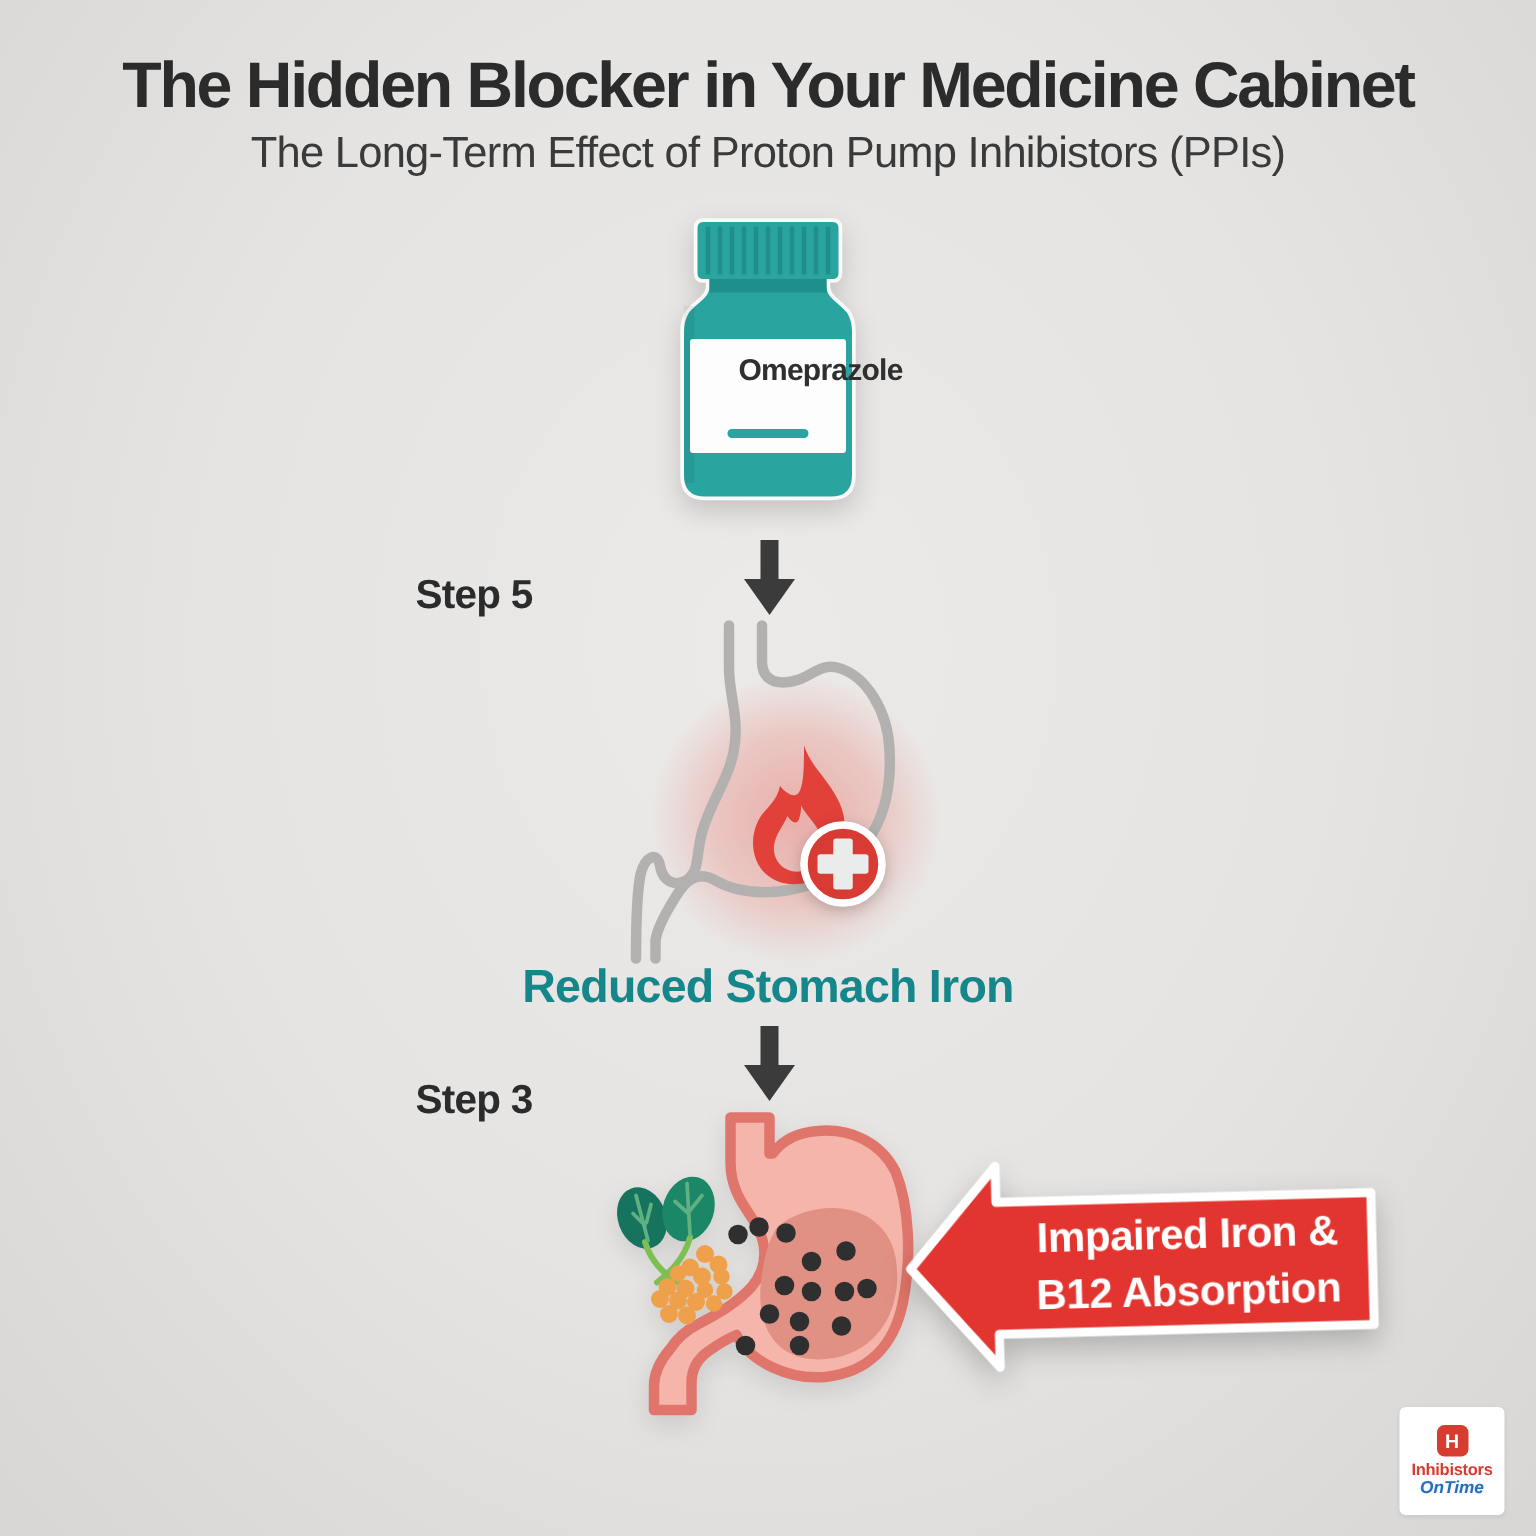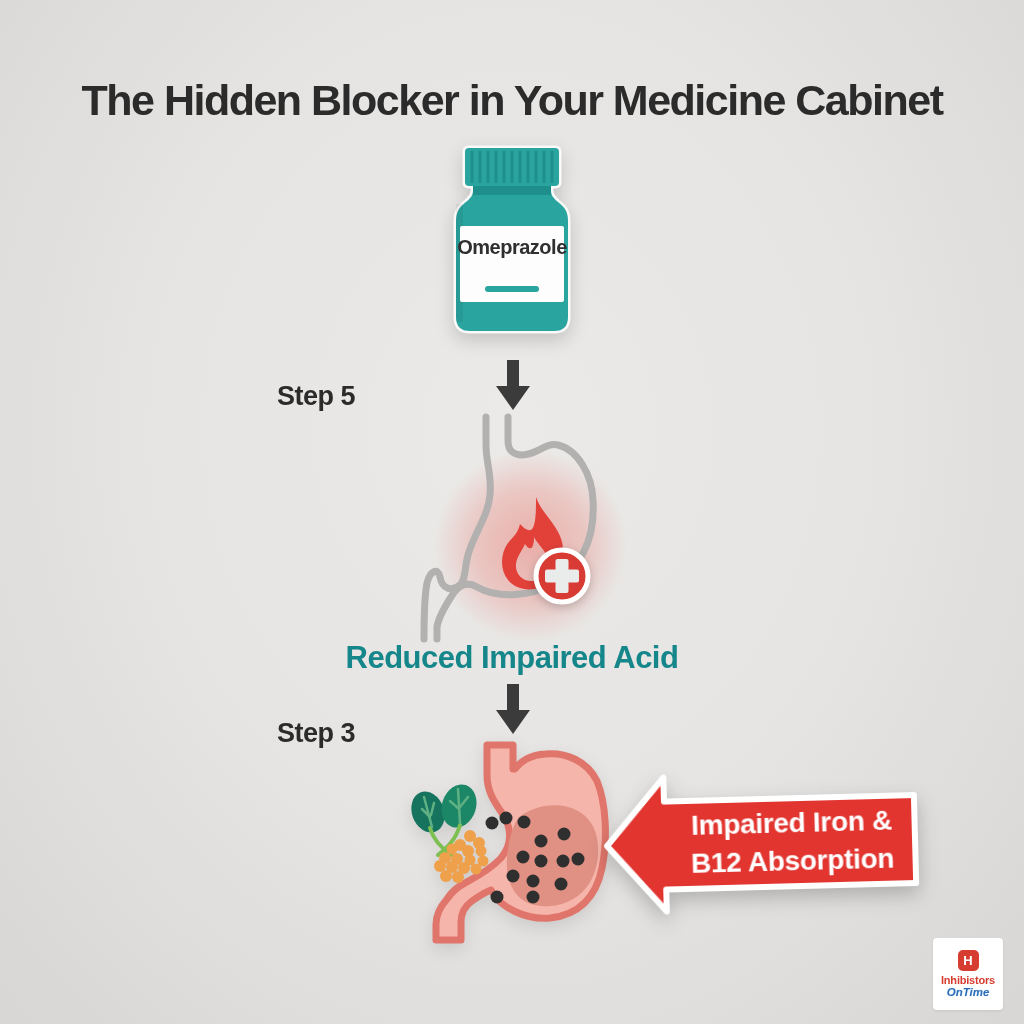--- a/index.html
+++ b/index.html
@@ -5,38 +5,38 @@
   html,body{margin:0;padding:0;}
   body{font-family:"Liberation Sans", sans-serif; background:#cfcecd;}
   .canvas{
     position:relative; width:1024px; height:1024px; overflow:hidden;
     background: radial-gradient(ellipse at 50% 42%, #ebeae8 0%, var(--background,#e5e4e2) 52%, #d7d6d5 100%);
   }
   .abs{position:absolute;}
   
   .title{
     left:0; right:0; top:33px; text-align:center;
-    font-size:43px; font-weight:800; letter-spacing:-1.5px; color:var(--ink);margin-top:43px;
+    font-size:43px; font-weight:800; letter-spacing:-1.5px; color:var(--ink);
   }
   .subtitle{
     left:0; right:0; top:86px; text-align:center;
     font-size:29px; font-weight:400; letter-spacing:-0.5px; color:#3a3a3a;
   }
   
   .bottle-svg{ left:447px; top:142px; filter:drop-shadow(0 7px 9px rgba(0,0,0,0.16)); }
   .bottle-sil{ fill:var(--teal); stroke:#fafafa; stroke-width:5; paint-order:stroke; stroke-linejoin:round; }
   .cap-ribs{ stroke:var(--teal-dark); stroke-width:3; }
   .cap-base{ fill:var(--teal-dark); }
   .bottle-label-rect{ fill:#fdfdfd; }
   .label-line{ fill:var(--teal); }
   .bottle-shade{ fill:rgba(0,0,0,0.06); }
   .bottle-label-text{
     left:460px; top:228px; width:104px; height:38px;
     display:flex; align-items:center; justify-content:center;
-    font-size:20px; font-weight:700; letter-spacing:-0.5px; color:#2f2f2f;
+    font-size:20px; font-weight:700; letter-spacing:-0.5px; color:#2f2f2f;padding-left:35px;
   }
   
   .down-arrow{ width:34px; display:flex; flex-direction:column; align-items:center; }
   .down-arrow .stem{ width:12px; height:26px; background:var(--arrow-gray); }
   .down-arrow .head{ width:0; height:0; border-left:17px solid transparent; border-right:17px solid transparent; border-top:24px solid var(--arrow-gray); }
   .arrow-1{ left:496px; top:360px; }
   .arrow-2{ left:496px; top:684px; }
   .step-label{ width:120px; text-align:center; font-size:27px; font-weight:700; color:var(--ink); letter-spacing:-0.5px; }
   .step-1{ left:256px; top:381px; }
   .step-3{ left:256px; top:718px; }
@@ -87,20 +87,21 @@
   }
   .logo-top{ font-size:11px; font-weight:800; color:var(--logo-red); letter-spacing:-0.2px; }
   .logo-bottom{ font-size:11.5px; font-weight:800; font-style:italic; color:var(--logo-blue); text-shadow:0 0 2px #cfe7f8;text-align:right; }
 </style>
 </head>
 <body>
 
 <div class="canvas">
 
   <div class="abs title">The Hidden Blocker in Your Medicine Cabinet</div>
+  <div class="abs subtitle">The Long-Term Effect of Proton Pump Inhibistors (PPIs)</div>
 
   <svg class="abs bottle-svg" width="130" height="198" viewBox="0 0 130 198">
     <path class="bottle-sil" d="M 18 10 Q 18 6 22 6 L 108 6 Q 112 6 112 10 L 112 40 Q 112 44 108 44 L 104 44 L 104 49
          C 104 57 113 60 118 67 Q 121 72 121 79 L 121 175 Q 121 189 107 189 L 23 189 Q 9 189 9 175
          L 9 79 Q 9 72 12 67 C 17 60 26 57 26 49 L 26 44 L 22 44 Q 18 44 18 40 Z"></path>
     <g class="cap-ribs">
       <line x1="25" y1="9" x2="25" y2="41"></line>
         <line x1="33" y1="9" x2="33" y2="41"></line>
       <line x1="41" y1="9" x2="41" y2="41"></line>
         <line x1="49" y1="9" x2="49" y2="41"></line>
@@ -138,21 +139,21 @@
          C 13 42 18 38 20 29 C 26 36 32 38 34 30 C 36 24 36 12 36 2 Z
          M 34 42 C 38 50 46 55 48 65 C 50 76 43 85 33 86 C 23 87 15 79 16 69
          C 17 61 22 56 25 49 C 28 54 32 55 33 50 C 34 47 34 44 34 42 Z"></path>
   </svg>
   <svg class="abs cross-svg" width="64" height="64" viewBox="0 0 64 64">
     <circle class="cross-circle" cx="32" cy="32" r="26"></circle>
     <rect class="cross-plus" x="15" y="25.5" width="34" height="13" rx="2"></rect>
     <rect class="cross-plus" x="25.5" y="15" width="13" height="34" rx="2"></rect>
   </svg>
 
-  <div class="abs caption">Reduced Impaired Acid</div>
+  <div class="abs caption">Reduced Stomach Iron</div>
 
   <div class="abs down-arrow arrow-2">
     <div class="stem"></div>
     <div class="head"></div>
   </div>
   <div class="abs step-label step-3">Step 3</div>
 
   <svg class="abs stomach2-svg" width="272" height="220" viewBox="0 0 272 220">
     <path class="stomach2-body" d="M 87 12 L 87 42 C 87 62 98 73 105 85 C 112 99 111 113 101 125 C 90 137 76 144 65 150
          C 57 154 51 160 47 166 C 40 174 36 182 36 191 L 36 207 L 61 207 L 61 189

